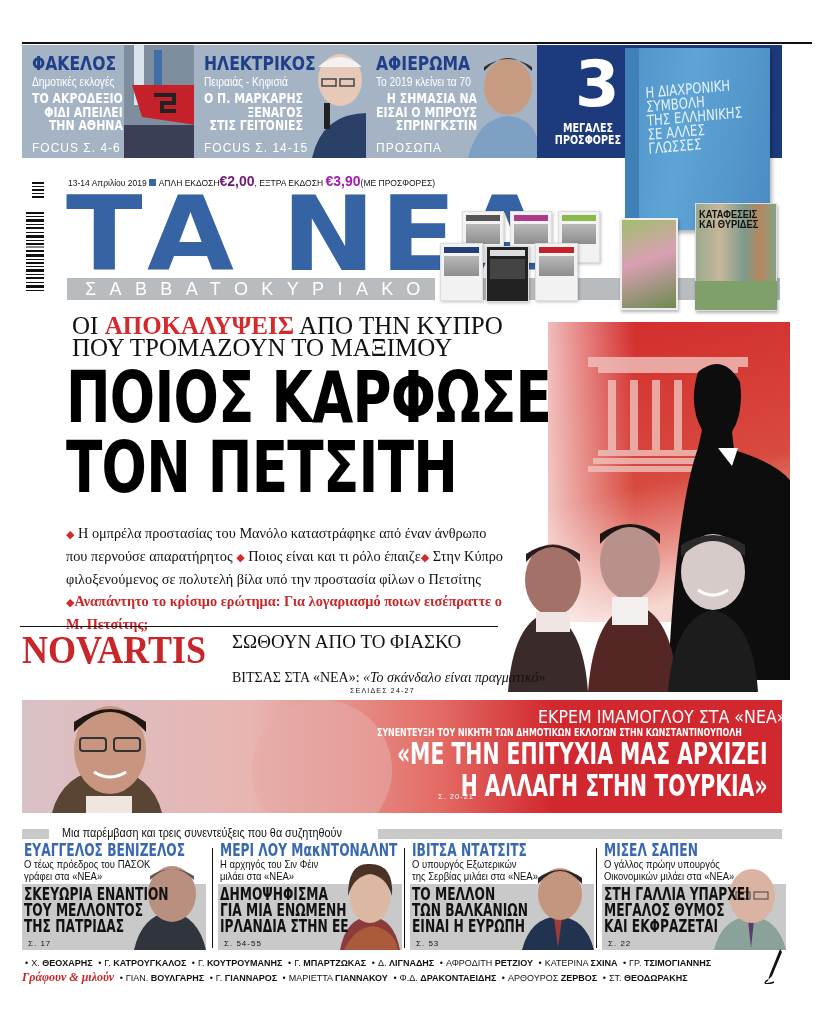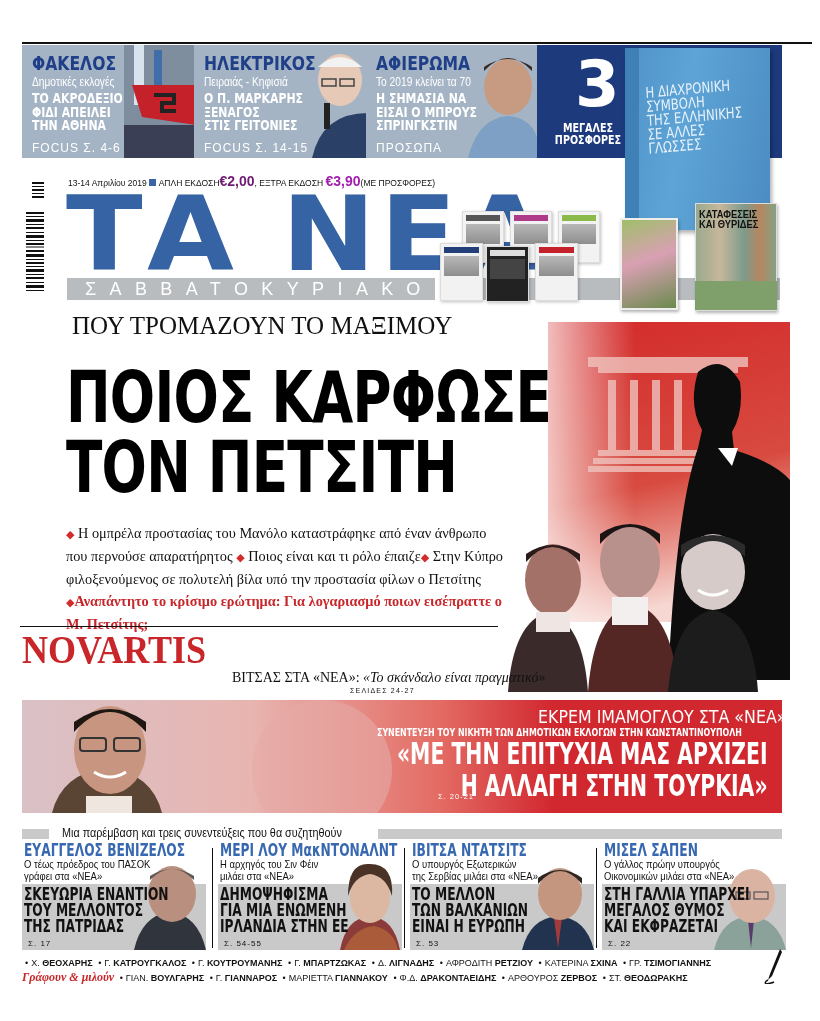--- a/index.html
+++ b/index.html
@@ -5,21 +5,21 @@
   * { box-sizing: border-box; margin: 0; padding: 0; }
   html, body { width: 820px; height: 1021px; background: #ffffff; overflow: hidden; }
   body { position: relative; font-family: "Liberation Sans", sans-serif; color: #111; }
 
   .abs { position: absolute; }
 
   
   #top-rule { left: 22px; top: 42px; width: 790px; height: 2px; background: #111; }
 
   
-  .teaser { top: 45px; width: 174px; height: 113px; background: #a4b4c4; overflow: hidden; }
+  .teaser { top: 45px; width: 174px; height: 113px; background: #a4b4c4; overflow: hidden; text-align: right; }
   .teaser .photo { position: absolute; right: 0; top: 0; width: 72px; height: 113px; }
   .teaser .kicker { position: absolute; left: 10px; top: 6px; font-size: 20px; color: #1f3f88; font-family: "DejaVu Sans", sans-serif; font-weight: bold; transform: scaleX(0.78); transform-origin: left top; white-space: nowrap; }
   .teaser .sub { position: absolute; left: 10px; top: 30px; font-size: 12px; color: #fff; white-space: nowrap; transform: scaleX(0.85); transform-origin: left top; }
   .teaser .head { position: absolute; left: 10px; top: 47px; font-size: 14px; line-height: 13.5px; color: #fff; font-family: "DejaVu Sans", sans-serif; font-weight: bold; transform: scaleX(0.78); transform-origin: left top; white-space: nowrap; }
   .teaser .foot { position: absolute; left: 10px; top: 96px; font-size: 12px; letter-spacing: 1px; color: #fff; white-space: nowrap; }
 
   
   #offers-box { left: 537px; top: 45px; width: 245px; height: 113px; background: #1d3b7c; }
   #offers-num { left: 575px; top: 52px; font-size: 64px; color: #fff; font-family: "DejaVu Sans", sans-serif; font-weight: bold; line-height: 64px; }
   #offers-label { left: 552px; top: 122px; font-size: 12px; line-height: 12px; color: #fff; font-family: "DejaVu Sans", sans-serif; font-weight: bold; text-align: center; transform: scaleX(0.8); transform-origin: left top; width: 90px; }
@@ -233,20 +233,21 @@
   </div>
 <div class="abs" id="mag1"></div>
 <div class="abs" id="mag2"></div>
 <div class="abs" id="mag2-band"></div>
 <div class="abs" id="mag2-title">
   <div>ΚΑΤΑΦΕΣΕΙΣ</div>
     <div>ΚΑΙ ΘΥΡΙΔΕΣ</div>
 </div>
 
 <div class="abs" id="lead-kicker">
+  <div><span>ΟΙ </span><span class="red">ΑΠΟΚΑΛΥΨΕΙΣ</span><span> ΑΠΟ ΤΗΝ ΚΥΠΡΟ</span></div>
   <div>ΠΟΥ ΤΡΟΜΑΖΟΥΝ ΤΟ ΜΑΞΙΜΟΥ</div>
 </div>
 
 <svg class="abs" id="hero-img" viewBox="0 0 282 380" preserveAspectRatio="none">
   <defs>
     <linearGradient id="redfade" x1="0" y1="0" x2="0.2" y2="1">
       <stop offset="0" stop-color="#d32b2b"></stop>
         <stop offset="0.6" stop-color="#d84a3f"></stop>
         <stop offset="1" stop-color="#f6d7d1"></stop>
     </linearGradient>
@@ -295,20 +296,21 @@
   <div>ΤΟΝ ΠΕΤΣΙΤΗ</div>
 </div>
 
 <div class="abs" id="lead-body">
   <span class="dot">◆</span> <span>Η ομπρέλα προστασίας του Μανόλο καταστράφηκε από έναν άνθρωπο που περνούσε απαρατήρητος</span> <span class="dot">◆</span> <span>Ποιος είναι και τι ρόλο έπαιζε</span><span class="dot">◆</span> <span>Στην Κύπρο φιλοξενούμενος σε πολυτελή βίλα υπό την προστασία φίλων ο Πετσίτης</span> <span class="dot">◆</span><span class="red">Αναπάντητο το κρίσιμο ερώτημα: Για λογαριασμό ποιων εισέπραττε ο Μ. Πετσίτης;</span>
 </div>
 
 <div class="abs" id="nov-rule"></div>
 <div class="abs" id="nov-label">NOVARTIS</div>
 <div class="abs" id="nov-head">
+    <div>ΣΩΘΟΥΝ ΑΠΟ ΤΟ ΦΙΑΣΚΟ</div>
 </div>
 <div class="abs" id="nov-sub">
   <span>ΒΙΤΣΑΣ ΣΤΑ «ΝΕΑ»: </span><i>«Το σκάνδαλο είναι πραγματικό»</i>
 </div>
 <div class="abs" id="nov-pages">ΣΕΛΙΔΕΣ 24-27</div>
 
 <div class="abs" id="int-banner">
   <svg width="400" height="113" viewBox="0 0 400 113">
     <ellipse cx="300" cy="70" rx="70" ry="70" fill="#e6aaa6" opacity="0.6"></ellipse>
     <path d="M30 113 q10 -40 55 -45 q45 5 55 45z" fill="#5a4434"></path>

